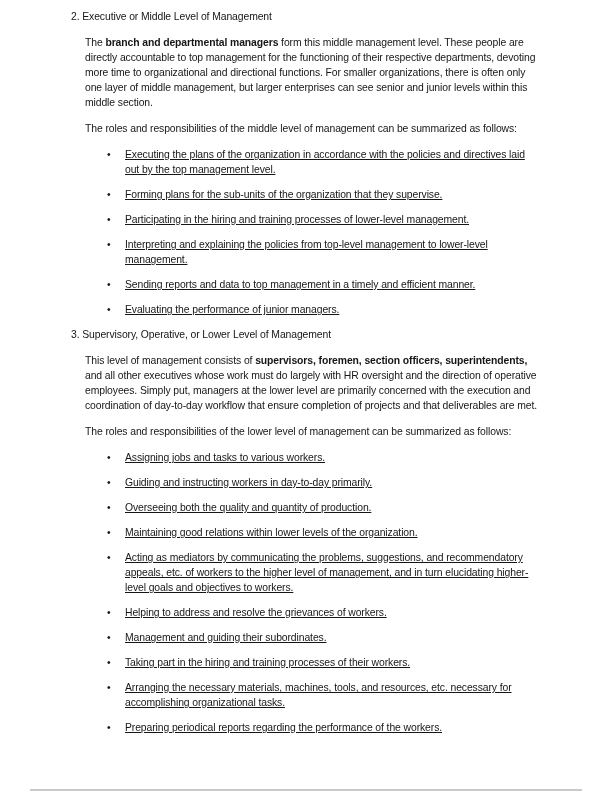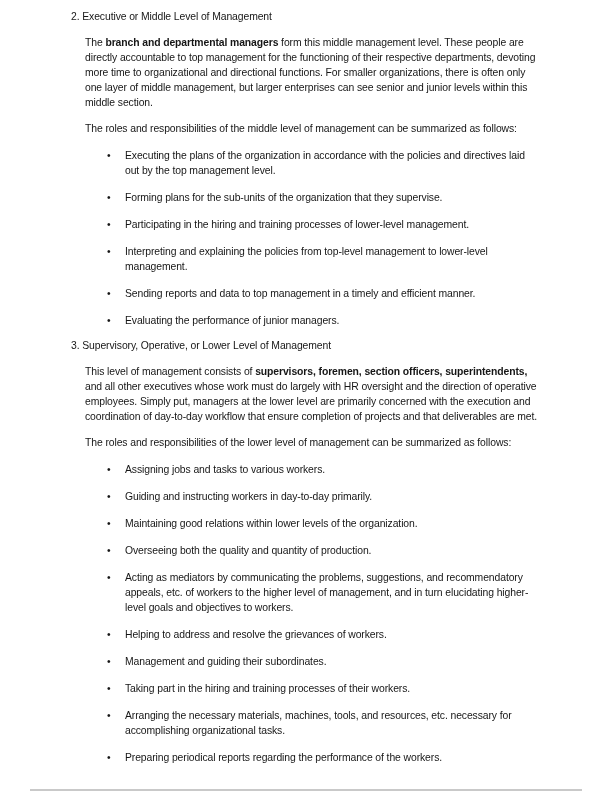--- a/index.html
+++ b/index.html
@@ -31,21 +31,22 @@
     margin: 0 0 11px 14px;
   }
   .para strong { font-weight: bold; }
   ul.bullets {
     margin: 0 0 2px 0;
     padding: 0 0 0 54px;
     list-style: none;
   }
   ul.bullets li {
     position: relative;
-    margin: 12px 0 10px 0;
+    margin: 0 0 10px 0;
+    text-decoration: underline;
   }
   ul.bullets li::before {
     content: "\2022";
     position: absolute;
     left: -18px;
     top: 0;
     font-size: 10.4px;
   }
   .page-edge {
     position: absolute;
@@ -81,22 +82,22 @@
   <section>
     <p class="heading">3. Supervisory, Operative, or Lower Level of Management</p>
 
     <p class="para"><span>This level of management consists of </span><strong>supervisors, foremen, section officers, superintendents,</strong><span> and all other executives whose work must do largely with HR oversight and the direction of operative employees. Simply put, managers at the lower level are primarily concerned with the execution and coordination of day-to-day workflow that ensure completion of projects and that deliverables are met.</span></p>
 
     <p class="para">The roles and responsibilities of the lower level of management can be summarized as follows:</p>
 
     <ul class="bullets">
       <li>Assigning jobs and tasks to various workers.</li>
       <li>Guiding and instructing workers in day-to-day primarily.</li>
+      <li>Overseeing both the quality and quantity of production.</li>
       <li>Maintaining good relations within lower levels of the organization.</li>
-      <li>Overseeing both the quality and quantity of production.</li>
       <li>Acting as mediators by communicating the problems, suggestions, and recommendatory appeals, etc. of workers to the higher level of management, and in turn elucidating higher-level goals and objectives to workers.</li>
       <li>Helping to address and resolve the grievances of workers.</li>
       <li>Management and guiding their subordinates.</li>
       <li>Taking part in the hiring and training processes of their workers.</li>
       <li>Arranging the necessary materials, machines, tools, and resources, etc. necessary for accomplishing organizational tasks.</li>
       <li>Preparing periodical reports regarding the performance of the workers.</li>
     </ul>
   </section>
 
   <div class="page-edge"></div>

